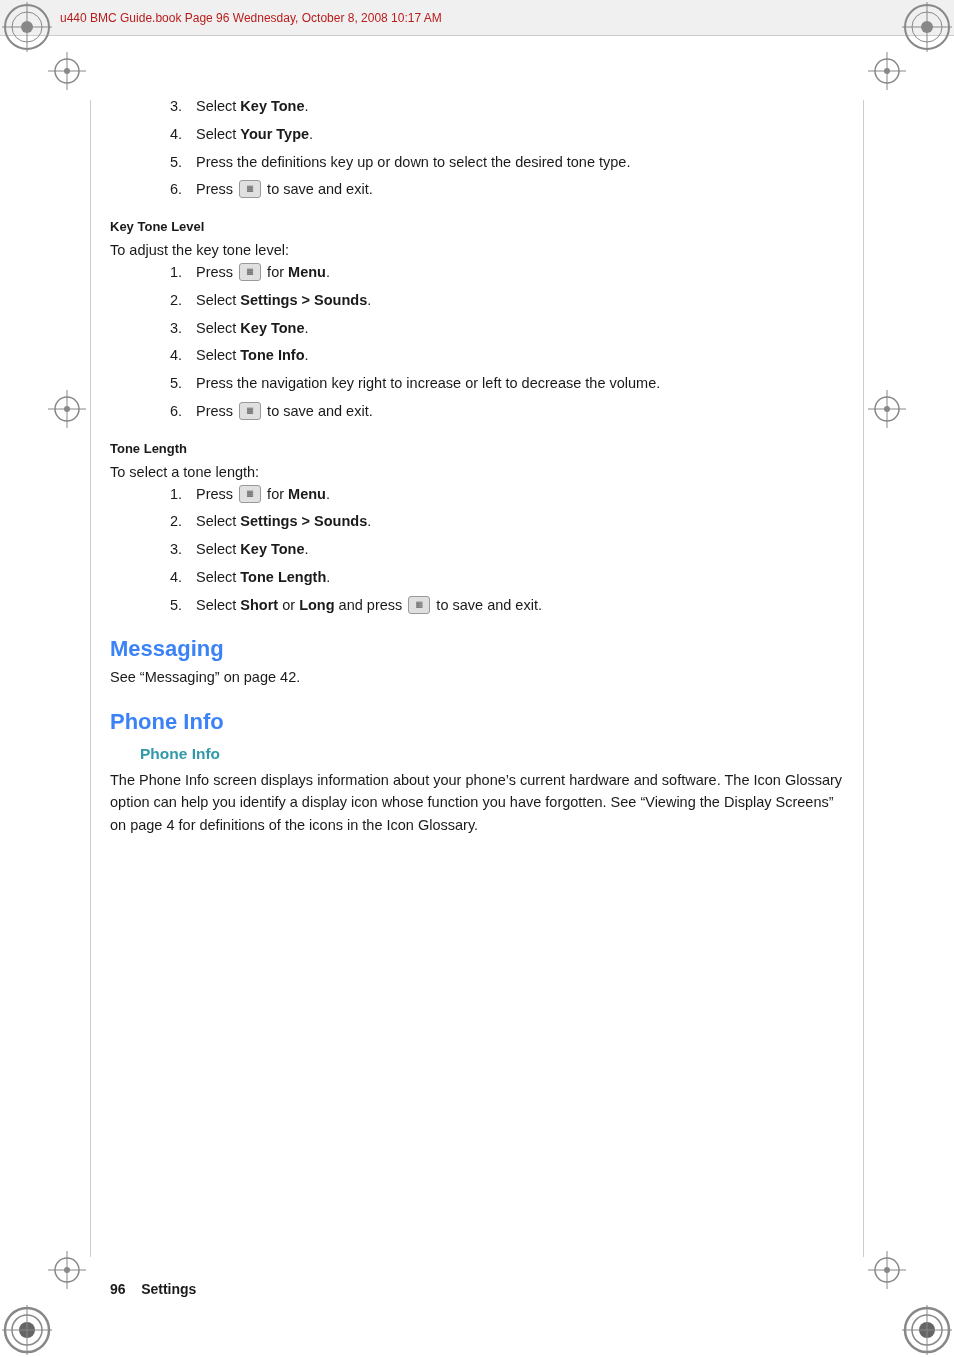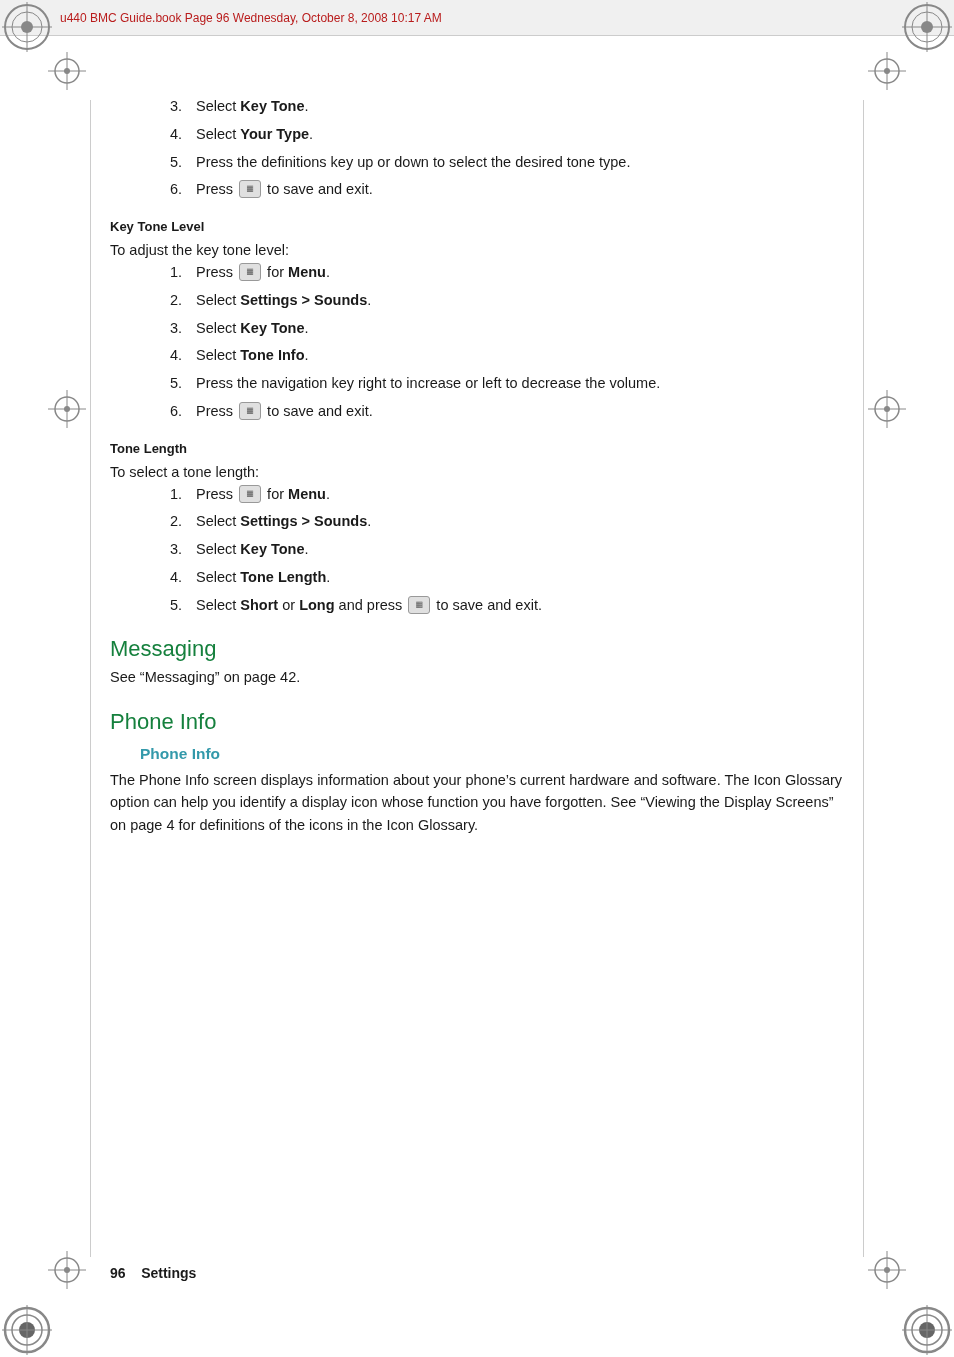--- a/index.html
+++ b/index.html
@@ -63,23 +63,23 @@
 
     .instruction-heading {
       font-weight: normal;
       font-size: 14.5px;
       margin-top: 8px;
       margin-bottom: 4px;
     }
 
     
     .teal-heading {
-      color: #15803d;
+      color: #3b82f6;
       font-size: 22px;
-      font-weight: normal;
+      font-weight: bold;
       margin-top: 20px;
       margin-bottom: 4px;
     }
 
     .teal-subheading {
       color: #3399aa;
       font-size: 15.5px;
       font-weight: bold;
       margin-top: 10px;
       margin-bottom: 6px;
@@ -111,21 +111,21 @@
       align-items: center;
       justify-content: center;
       font-size: 8px;
       color: #555;
       height: 100%;
     }
 
     
     .footer {
       position: absolute;
-      bottom: 76px;
+      bottom: 60px;
       left: 110px;
       font-weight: bold;
       font-size: 14px;
       color: #1a1a1a;
     }
 
     
     .left-border {
       position: absolute;
       left: 90px;

